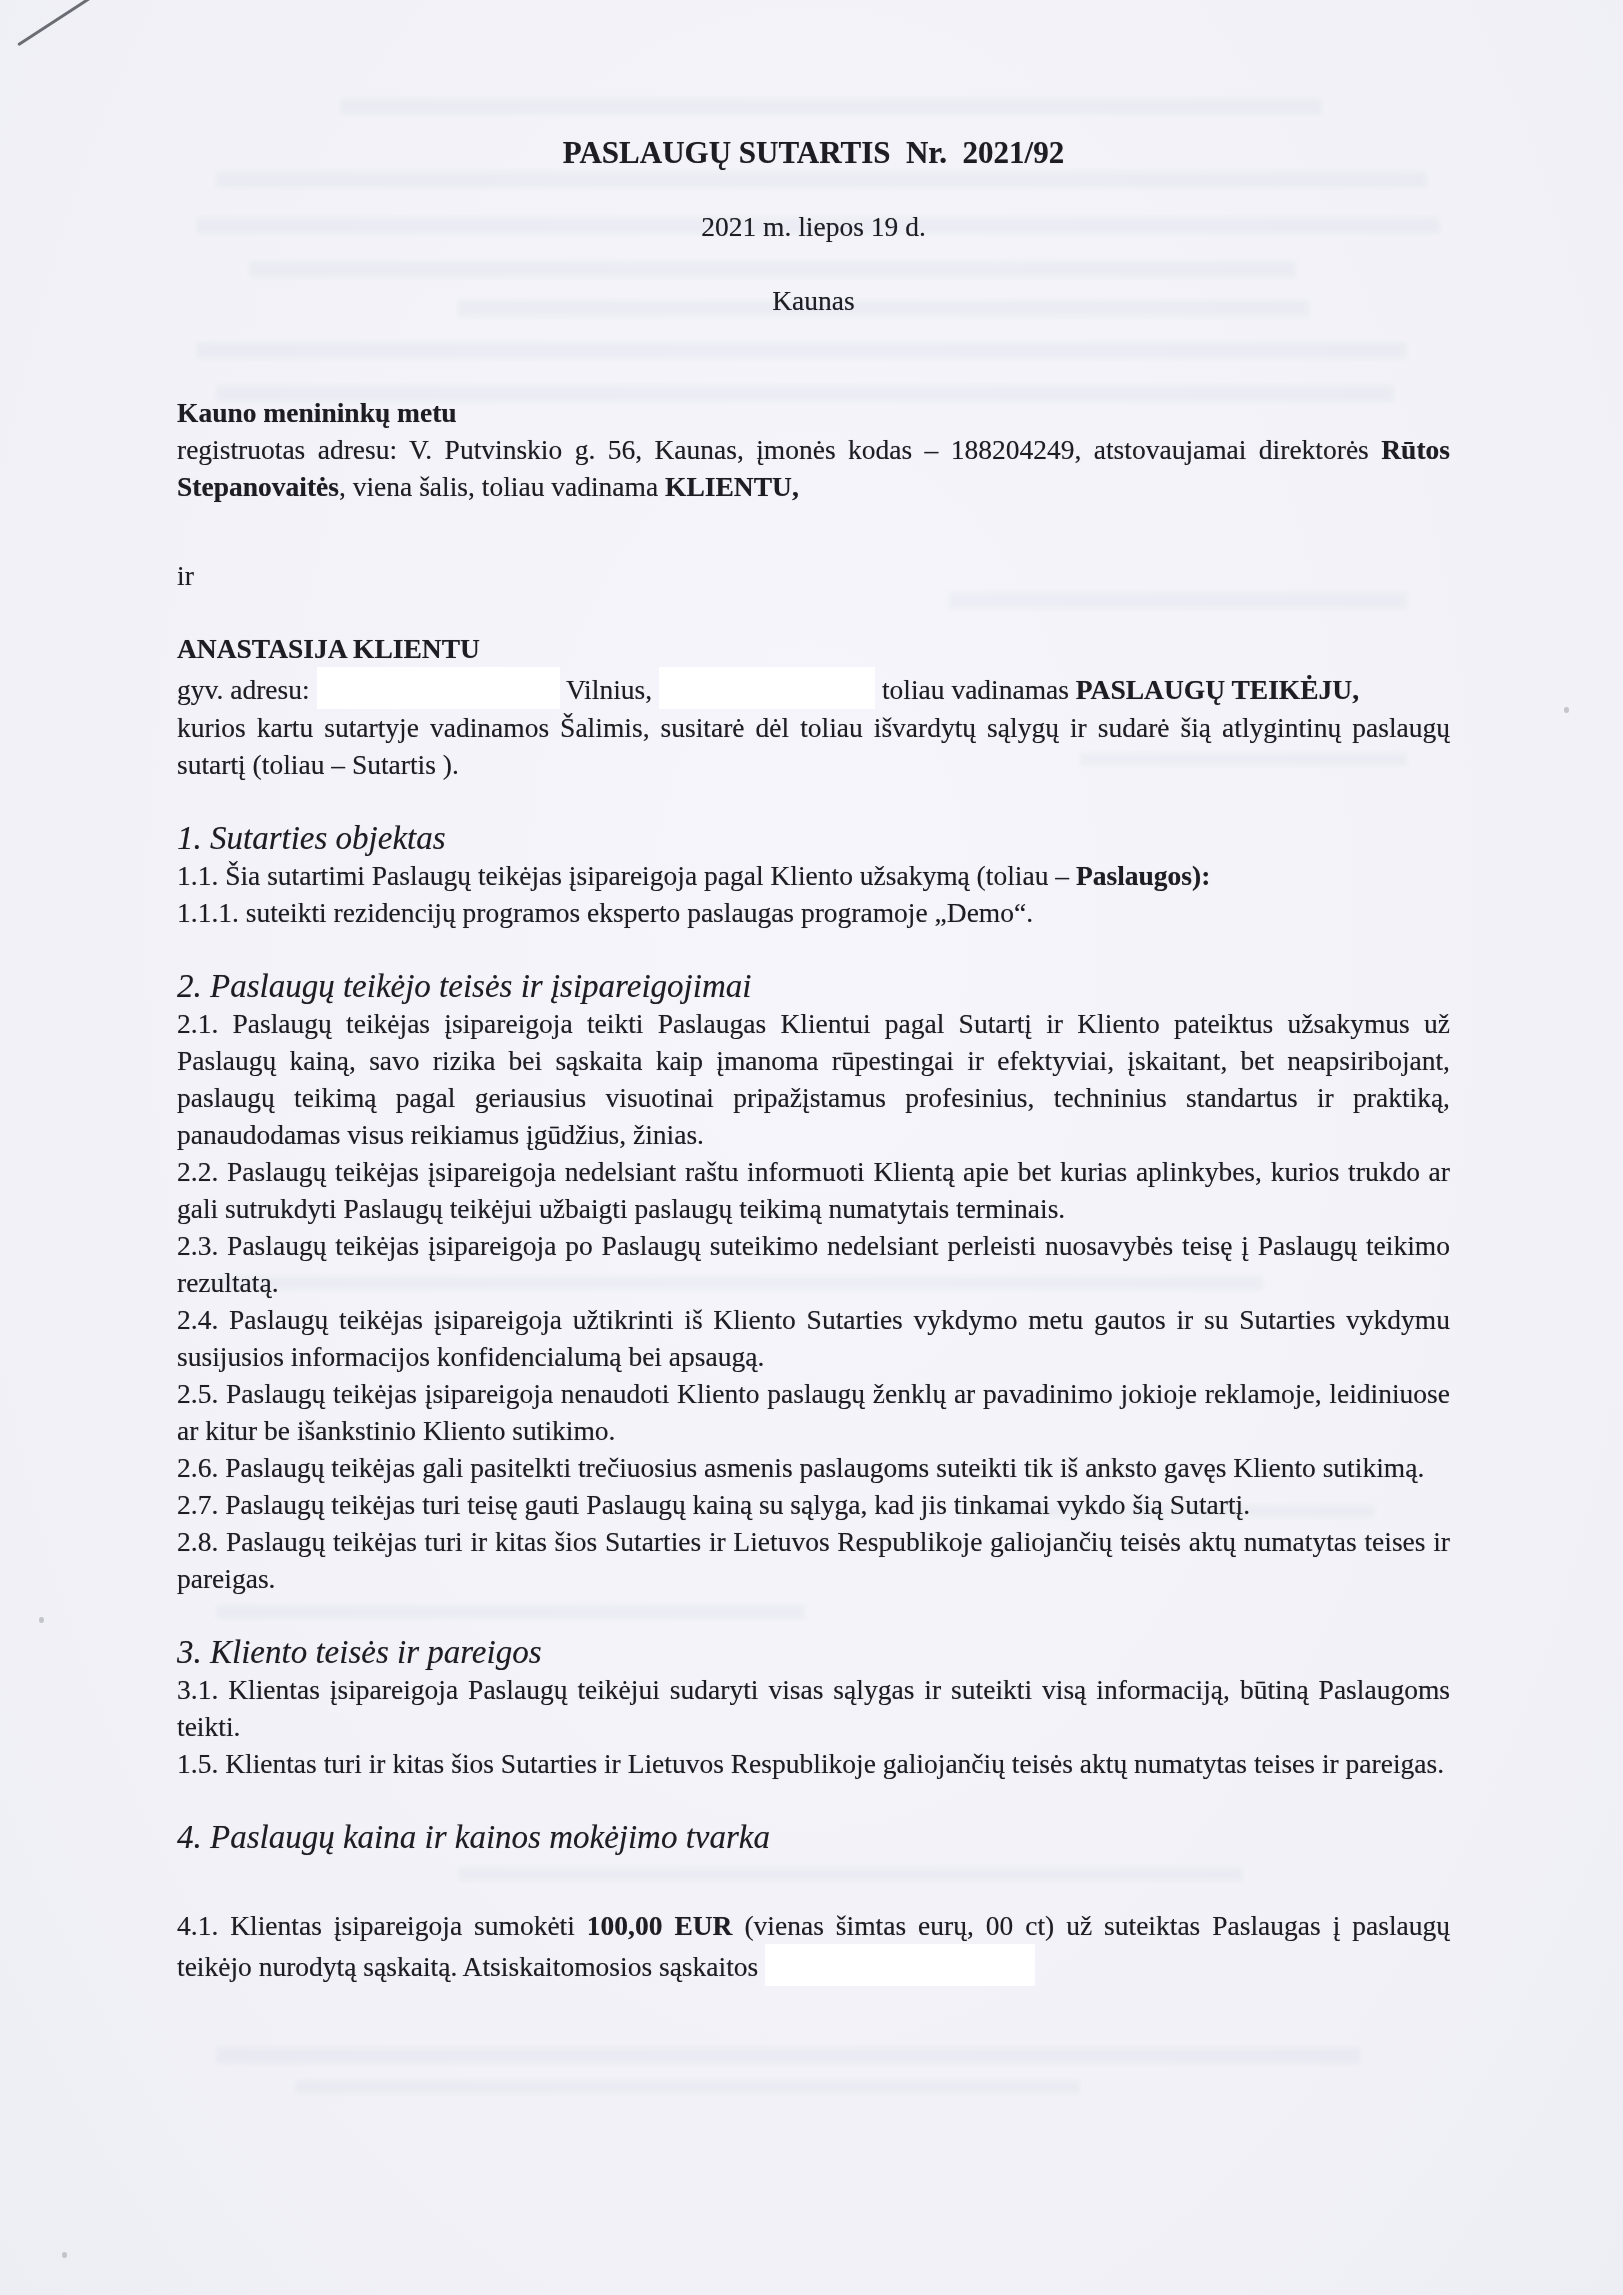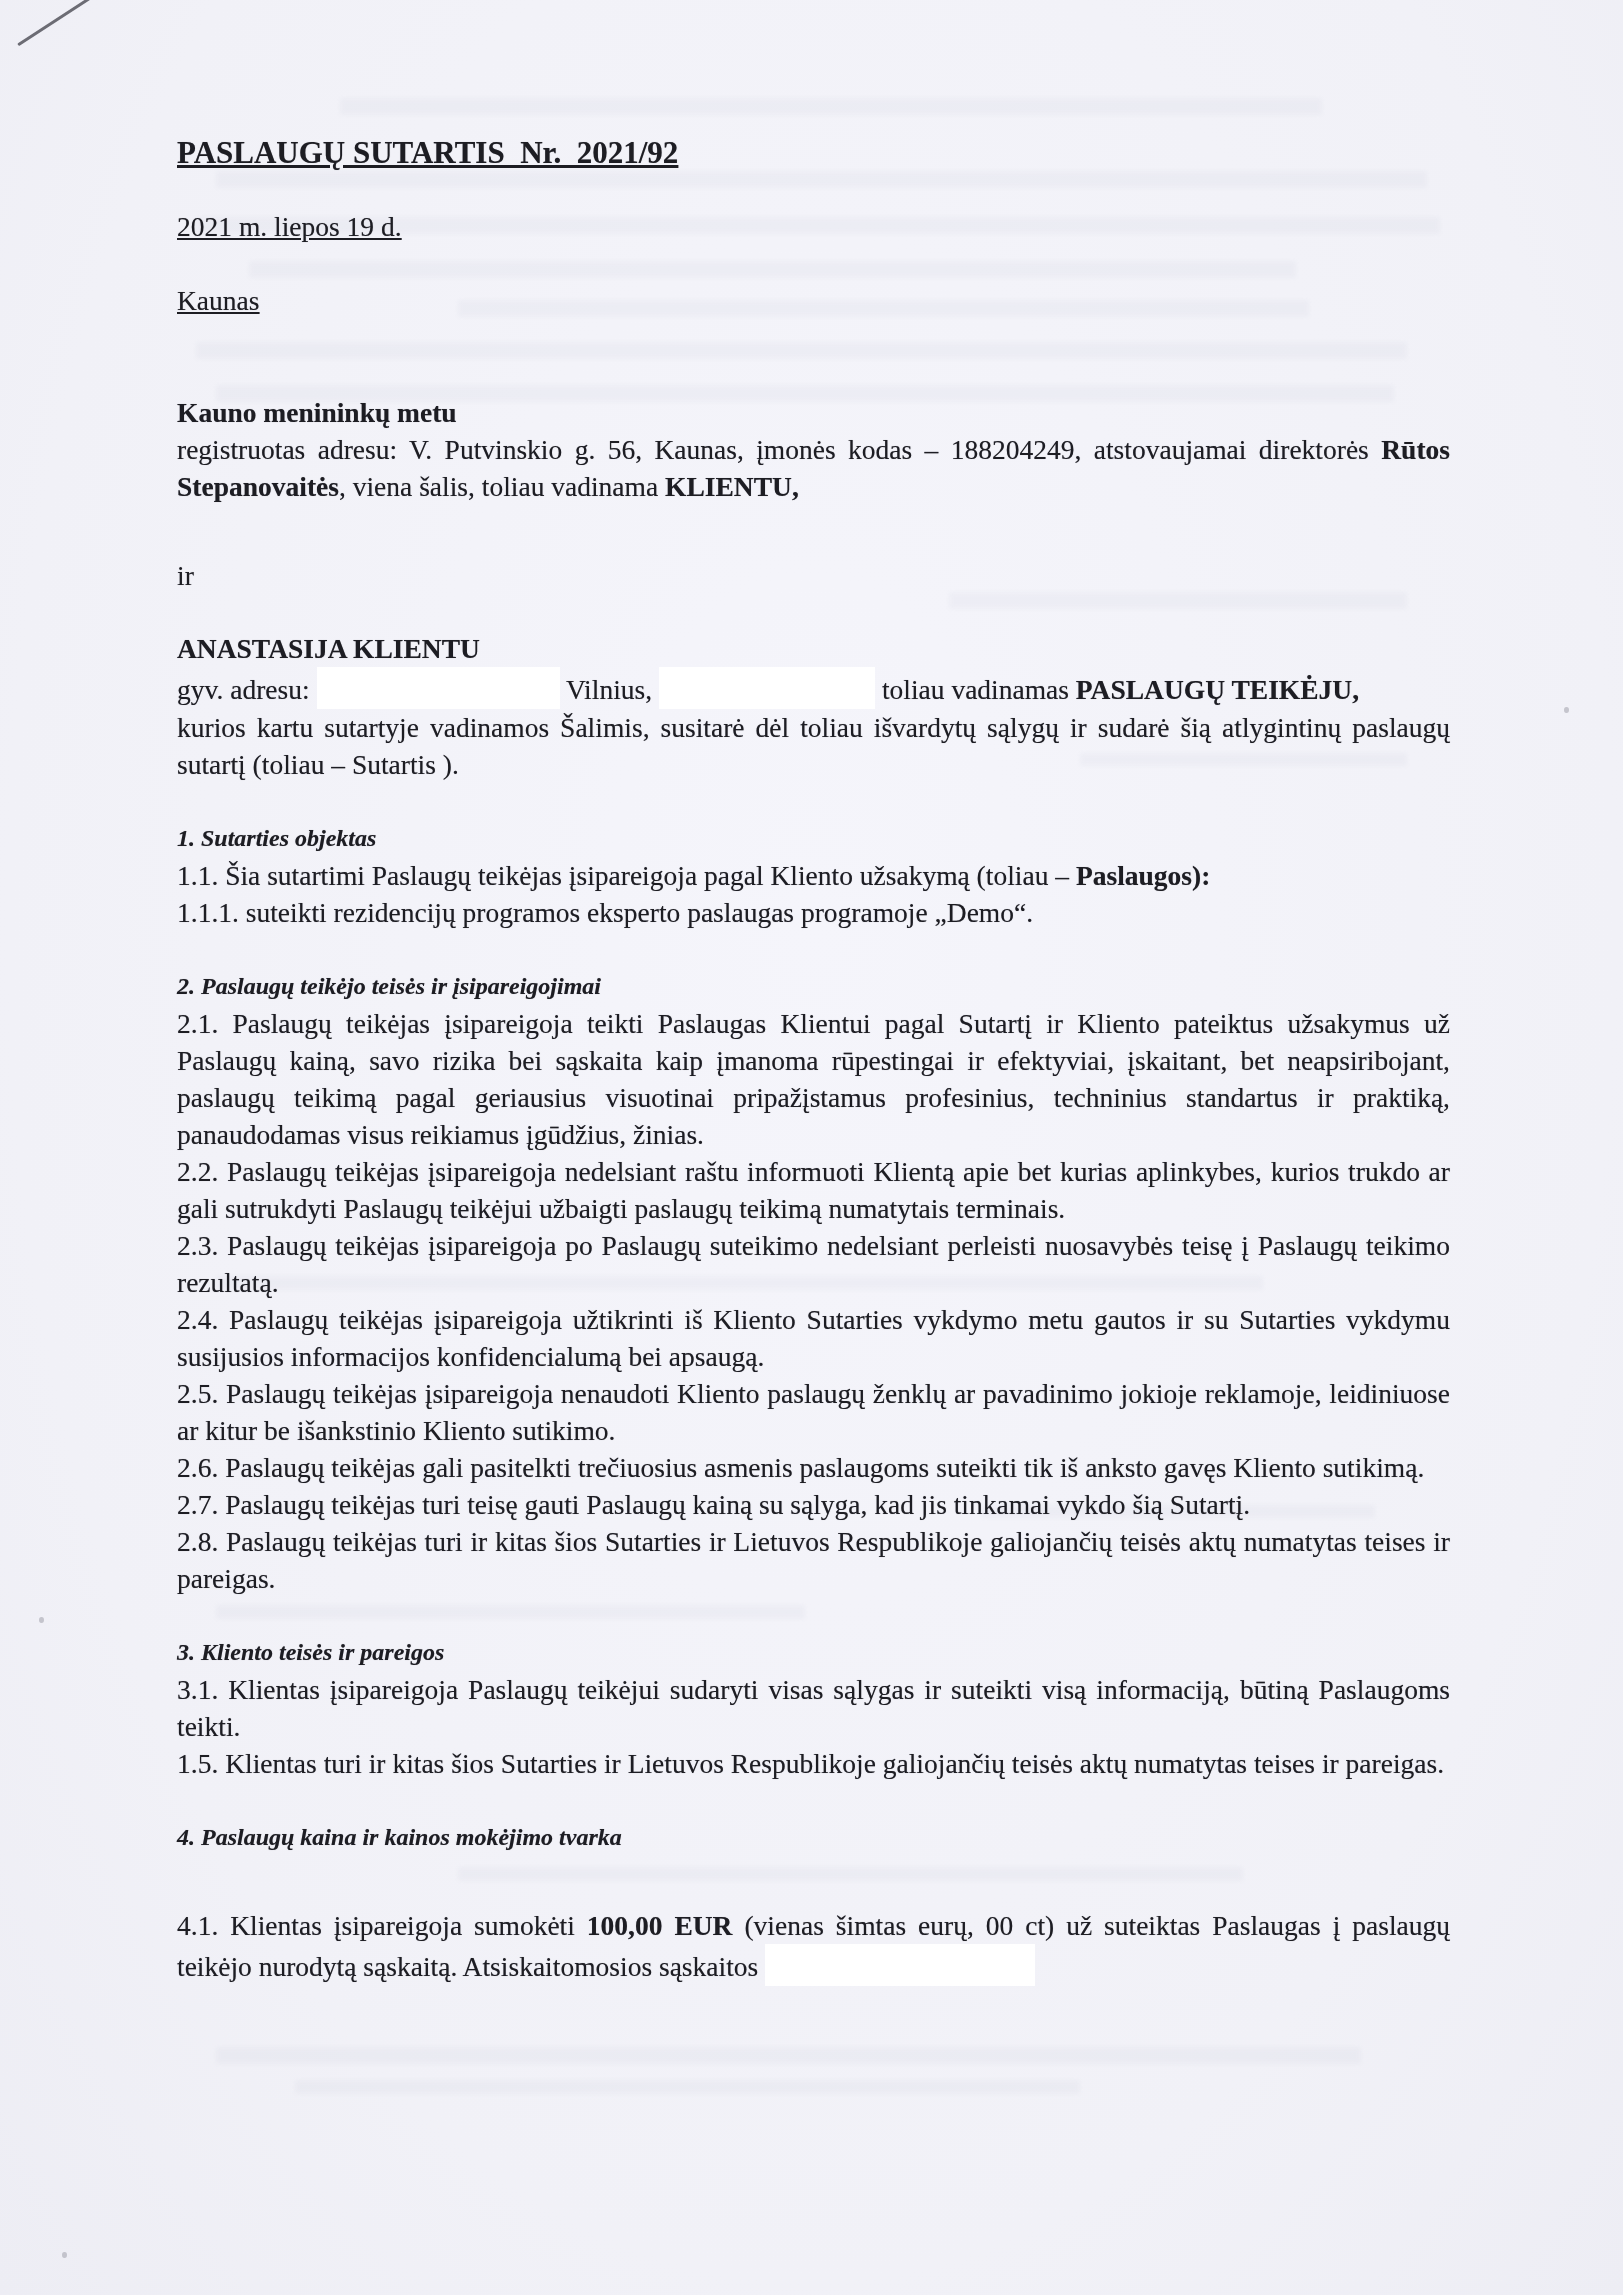--- a/index.html
+++ b/index.html
@@ -14,28 +14,28 @@
     color:#1d1d23;
   }
   .content{
     position:absolute;left:177px;top:134px;width:1273px;
     font-size:27.5px;line-height:37px;
     text-align:justify;
     text-shadow:0 0 0.7px rgba(25,25,35,.45);
   }
   p{margin:0;}
   b{font-weight:bold;}
-  .center{text-align:left;text-decoration:underline;}
+  .center{text-align:center;}
   .doc-title{font-size:31px;font-weight:bold;white-space:pre-wrap;}
   .doc-date{margin-top:37px;}
   .doc-place{margin-top:37px;}
   .party1{margin-top:75px;}
   .conj{margin-top:52px;}
   .party2-name{margin-top:36px;font-weight:bold;}
-  .sec-heading{font-weight:bold;font-style:italic;margin-top:37px;font-size:24px;text-align:left;}
+  .sec-heading{font-weight:normal;font-style:italic;margin-top:37px;font-size:33px;text-align:left;}
   .clause{margin:0;}
   section:nth-of-type(4) .sec-heading{}
   section:nth-of-type(4) .clause{margin-top:51px;}
   .redact{
     display:inline-block;
     background:#ffffff;
     height:42px;
     vertical-align:-9.8px;
   }
   .redact-1{width:243px;}

